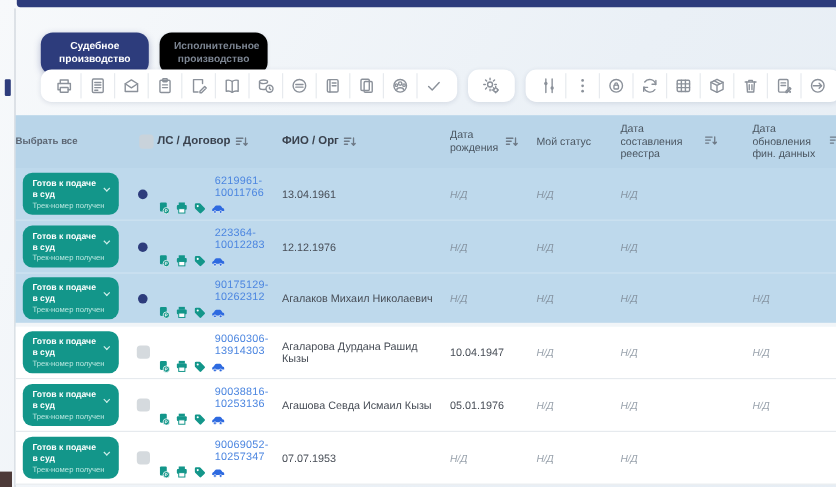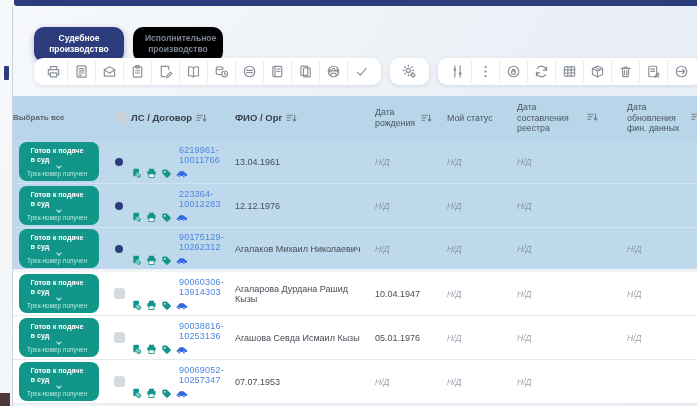--- a/index.html
+++ b/index.html
@@ -49,21 +49,21 @@
   .th-select{grid-column:1/3;justify-content:space-between;align-items:center;gap:7px;font-size:8px;font-weight:600;color:#5c6673;padding-right:3px;}
   .hcbx{width:12px;height:12px;border-radius:3px;background:#c9d3db;cursor:pointer;flex:none;}
   .sort{flex:none;display:flex;cursor:pointer;}
 
   .row{height:44px;align-items:center;}
   .row.sel{background:var(--selected-row-blue);border-bottom:1px solid #cfe3f2;}
   .row.sel-last{border-bottom:3px solid #f1f5f8;}
   .row.white{background:#fff;border-bottom:1px solid #e6eaee;}
   .c-badge{padding-left:6px;}
   .badge{background:var(--badge-teal);border-radius:8px;padding:4px 7px 4px 8px;width:80px;cursor:pointer;}
-  .b-top{display:flex;justify-content:space-between;align-items:center;flex-direction:column;}
+  .b-top{display:flex;justify-content:space-between;align-items:center;}
   .b-title{font-size:7.2px;font-weight:700;color:#fff;line-height:1.25;width:58px;}
   .chev{width:4px;height:4px;border-right:1.2px solid #cdeee9;border-bottom:1.2px solid #cdeee9;transform:rotate(45deg);flex:none;margin-right:1px;}
   .b-sub{font-size:6.4px;color:#b9e7e0;margin-top:2px;white-space:nowrap;}
   .c-ind{display:flex;justify-content:center;}
   .dot{width:8px;height:8px;border-radius:50%;background:var(--accent-navy);cursor:pointer;}
   .cbx{width:11px;height:11px;border-radius:3px;background:#d5dade;cursor:pointer;}
   .acc{display:block;font-size:9px;letter-spacing:.2px;color:var(--link-blue);cursor:pointer;text-decoration:none;margin-left:48px;}
   .mini{display:flex;gap:4px;margin-top:3px;align-items:center;}
   .micon{width:11px;height:11px;display:flex;cursor:pointer;}
   .micon svg{width:11px;height:11px;}

